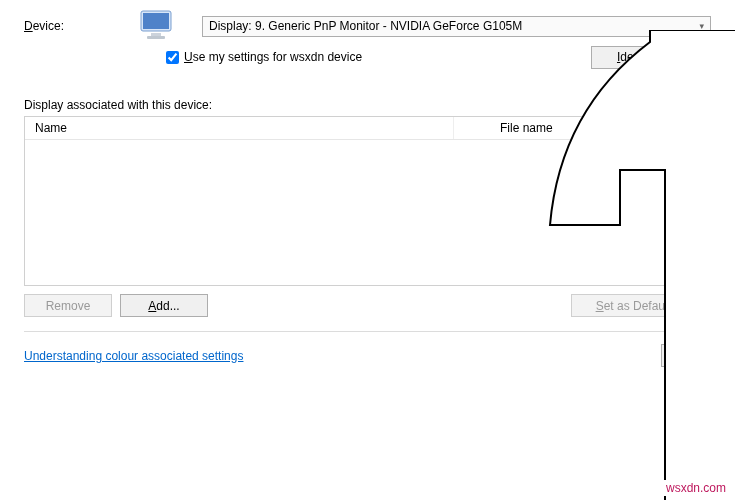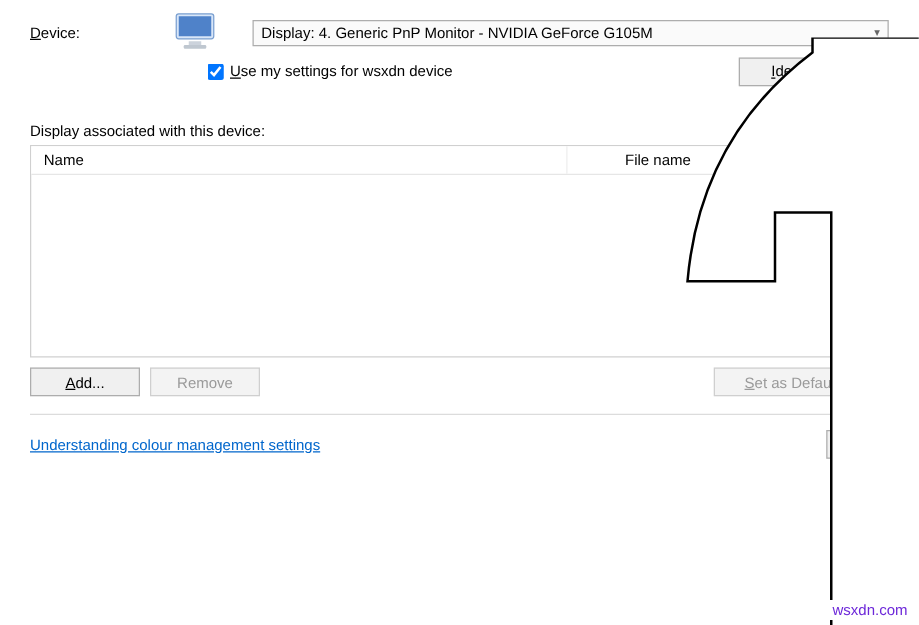--- a/index.html
+++ b/index.html
@@ -112,21 +112,21 @@
     .link {
       color: #0066cc;
       text-decoration: underline;
       cursor: pointer;
     }
     .watermark {
       position: absolute;
       right: 6px;
       bottom: 4px;
       font-size: 12px;
-      color: #6d28d9;
+      color: #be185d;
       background: #fff;
       padding: 1px 3px;
     }
     .overlay-1 {
       position: absolute;
       pointer-events: none;
       top: 30px; left: 520px;
       width: 230px; height: 500px;
     }
   </style>
@@ -139,21 +139,21 @@
     <div class="device-label underline-first">Device:</div>
     <div class="monitor-icon">
       <svg width="38" height="34" viewBox="0 0 38 34">
         <rect x="2" y="2" width="30" height="20" rx="2" fill="#d8e6f8" stroke="#7a9fd0"></rect>
         <rect x="4" y="4" width="26" height="16" fill="#4f82c9"></rect>
         <rect x="12" y="24" width="10" height="3" fill="#ccd3dc"></rect>
         <rect x="8" y="27" width="18" height="3" rx="1" fill="#bfc7d0"></rect>
       </svg>
     </div>
     <div class="dropdown">
-      <span>Display: 4. Generic PnP Monitor - NVIDIA GeForce G105M</span>
+      <span>Display: 9. Generic PnP Monitor - NVIDIA GeForce G105M</span>
       <span class="chev">▾</span>
     </div>
   </div>
 
   <div class="checkbox-row">
     <input type="checkbox" checked="" style="">
     <label class="underline-first">Use my settings for wsxdn device</label>
     <button class="btn identify-btn">
       <span style="text-indent:0"><u>I</u><span>dentify moni</span></span>
     </button>
@@ -163,36 +163,36 @@
 
   <div class="list">
     <div class="list-header">
       <div class="col col-name">Name</div>
       <div class="col col-file">File name</div>
     </div>
     <div class="list-body"></div>
   </div>
 
   <div class="button-row">
+    <button class="btn" disabled="">
+        <span>Remove</span>
+      </button>
     <button class="btn">
         <span><u>A</u>dd...</span>
-      </button>
-    <button class="btn" disabled="">
-        <span>Remove</span>
       </button>
     <div class="spacer"></div>
     <button class="btn" disabled="" style="min-width:140px">
         <span><u>S</u>et as Default Pr</span>
       </button>
   </div>
 
   <hr class="hr">
 
   <div class="bottom-row">
-    <span class="link">Understanding colour management settings</span>
+    <span class="link">Understanding colour associated settings</span>
     <button class="btn" style="min-width:50px">
         <span><u>P</u></span>
       </button>
   </div>
 
 </div>
 
 <svg class="overlay-1" viewBox="0 0 230 500">
   <path d="M 130 0 L 130 12 Q 40 80 30 195 L 100 195 L 100 140 L 145 140 L 145 500 L 230 500 L 230 0 Z" fill="#ffffff" stroke="#000000" stroke-width="2"></path>
 </svg>

